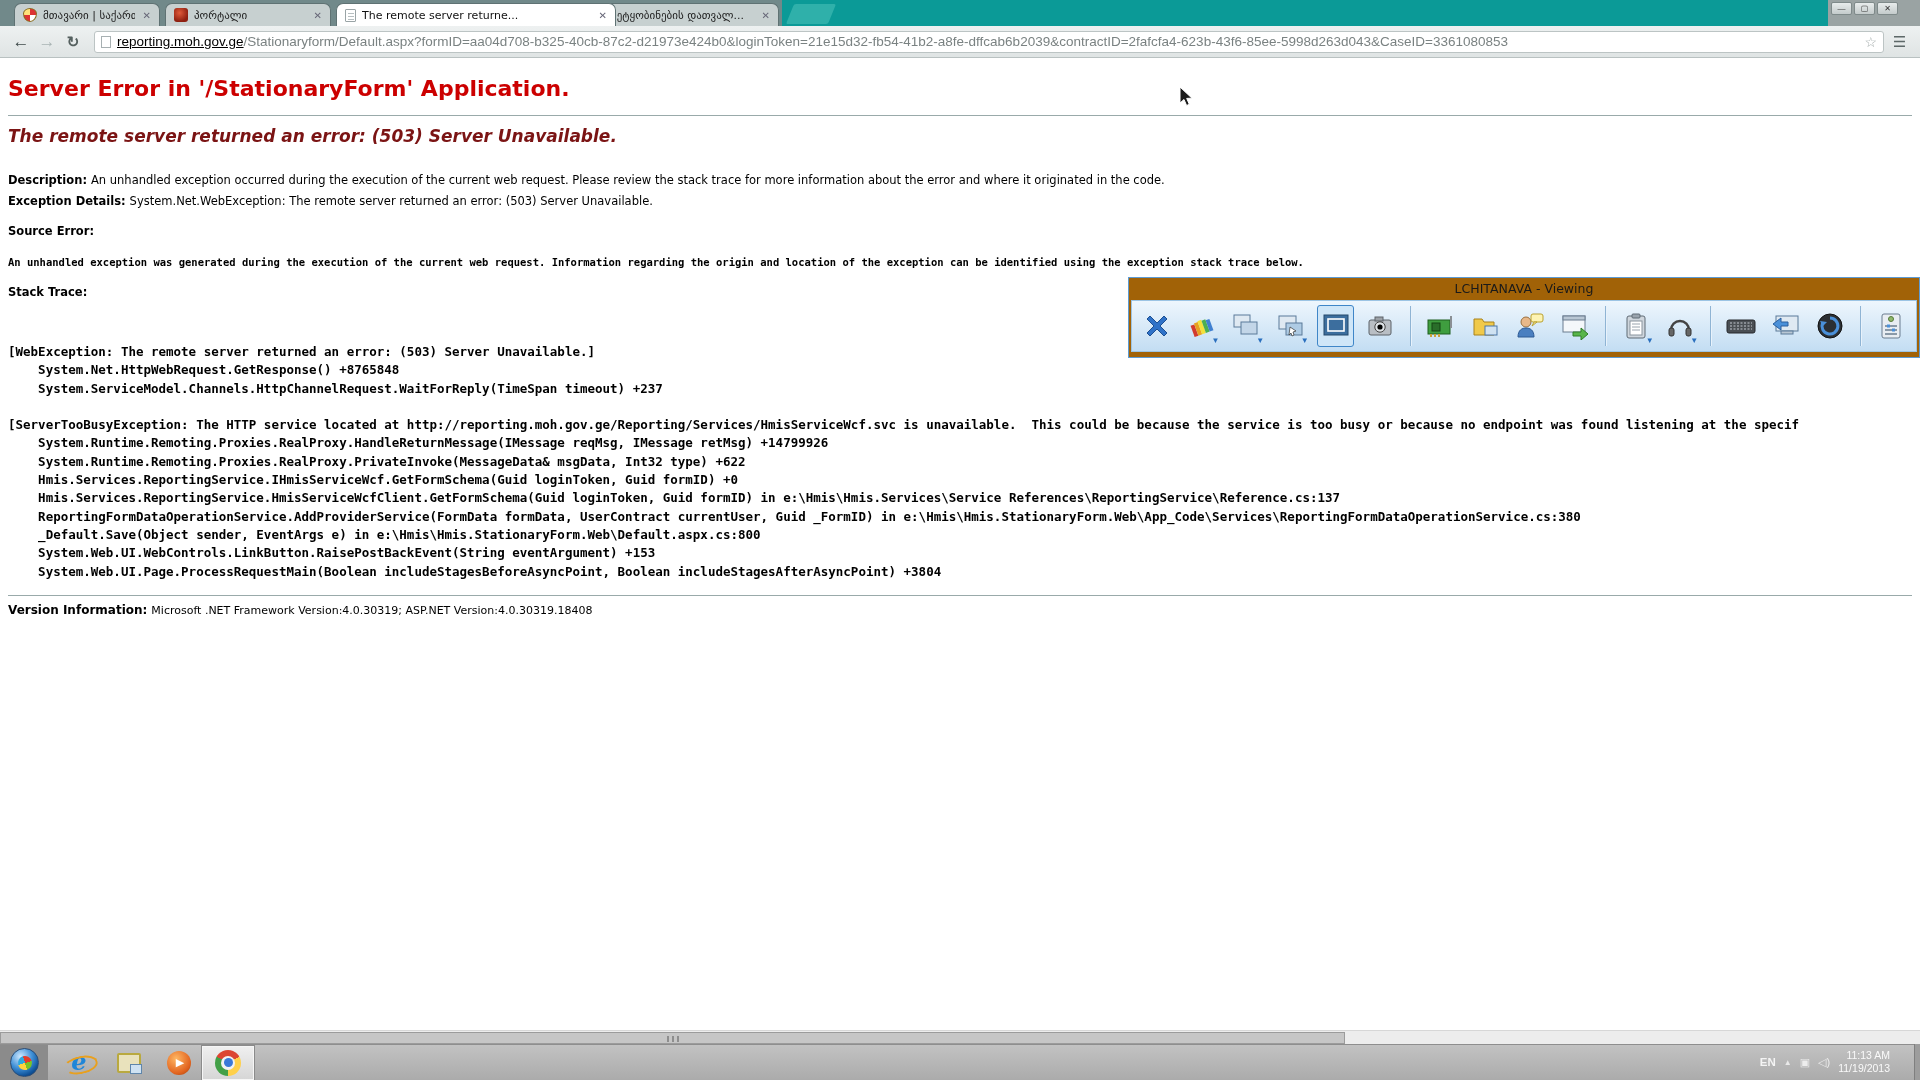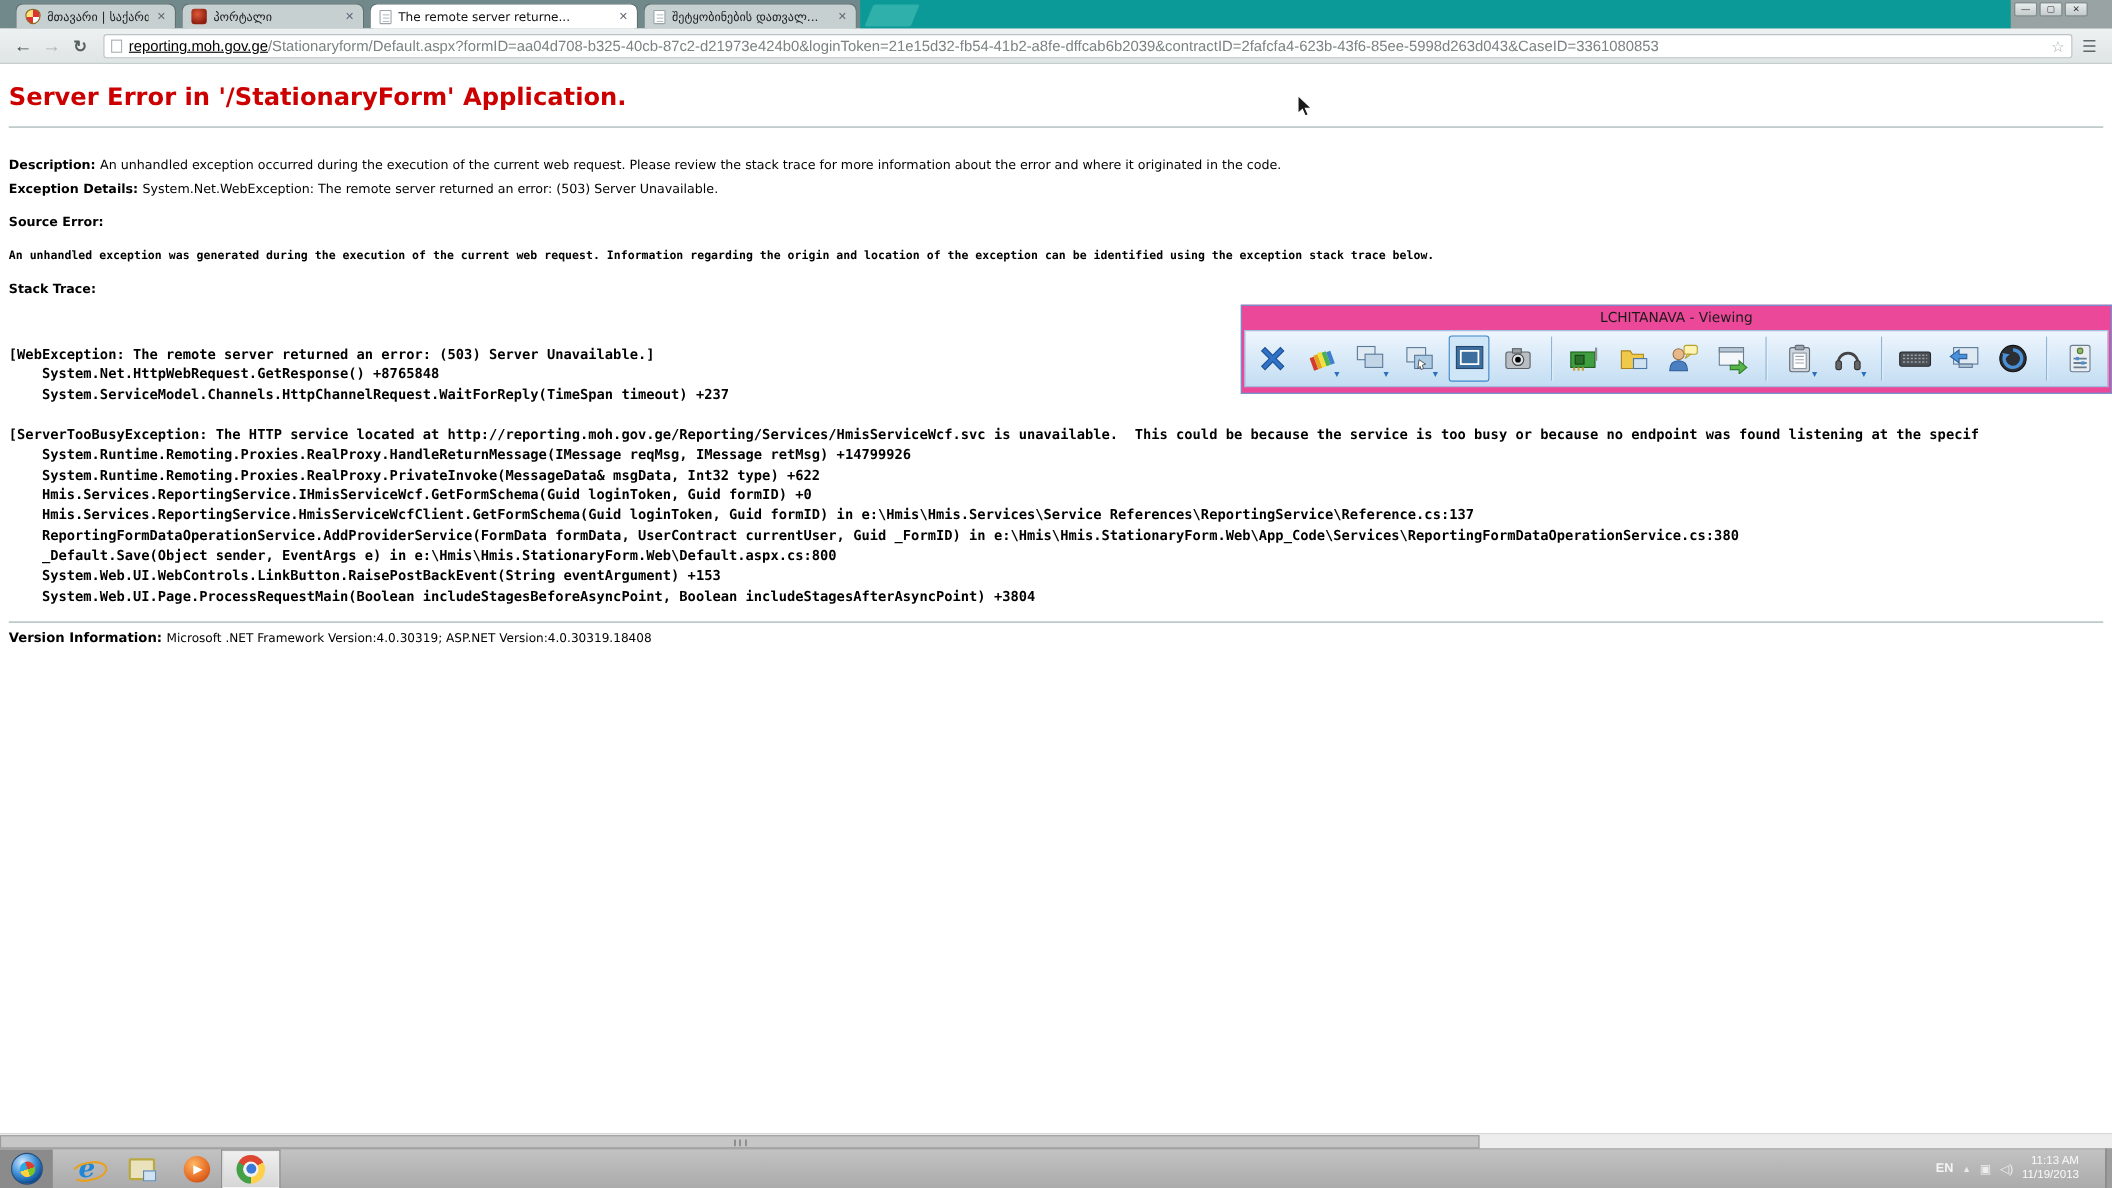--- a/index.html
+++ b/index.html
@@ -48,21 +48,21 @@
   .m-exc  { margin-top:7px; }
   .m-src  { margin-top:16px; }
   .src-body { margin:18px 8px 0 8px; font-family:"DejaVu Sans Mono","Liberation Mono",monospace; font-size:10.5px; font-weight:bold; color:#000; white-space:nowrap; }
   .m-stk  { margin-top:17px; }
   .stack-pre { margin:44px 0 0 8px; font-family:"DejaVu Sans Mono","Liberation Mono",monospace; font-size:12.5px; font-weight:bold; line-height:18.3px; white-space:pre; overflow:hidden; color:#000; }
   .hr2 { margin-top:20px; }
   .version { margin-top:7px; font-size:11px; }
   .version b { font-size:12px;text-align:right; }
 
   
-  .viewer { position:absolute; left:1128px; top:277px; width:792px; height:81px; background:#ec4899; border:1px solid #5d9bd3; }
+  .viewer { position:absolute; left:1128px; top:277px; width:792px; height:81px; background:#a16207; border:1px solid #5d9bd3; }
   .viewer-title { height:21px; text-align:center; font-size:12.5px; color:#1a1a1a; line-height:21px; font-family:"DejaVu Sans",sans-serif; }
   .viewer-row { height:52px; margin:1px 2px; background:linear-gradient(#eef6fd,#c3ddf3); border:1px solid #9cc4e4; display:flex; align-items:center; padding:0 6px; gap:7px; }
   .vbtn { position:relative; width:38px; height:42px; display:flex; align-items:center; justify-content:center; border-radius:3px; }
   .vbtn.sel { background:#cfe6f8; border:1px solid #3f86c8; }
   .vbtn .dd { position:absolute; right:1px; bottom:2px; font-size:8px; color:#2a6fbe; }
   .vsep { width:1px; height:40px; background:#8fb4d4; box-shadow:1px 0 0 #e8f2fb; margin:0 4px; flex:0 0 auto; }
 
   
   .hscroll { position:absolute; left:0; top:1030px; width:1920px; height:14px; background:#ededed; border-top:1px solid #d7d7d7; }
   .hthumb { position:absolute; left:0; top:1px; width:1345px; height:12px; background:#c6c6c6; border:1px solid #9b9b9b; }
@@ -109,21 +109,21 @@
       <span class="tab-title">მთავარი | საქართველ...</span>
       <span class="tab-close">✕</span>
     </div>
 
     <div class="tab" style="left:165px; width:166px;">
       <span class="fav fav-red"></span>
       <span class="tab-title">პორტალი</span>
       <span class="tab-close">✕</span>
     </div>
 
-    <div class="tab active" style="left:336px; width:244px;">
+    <div class="tab active" style="left:336px; width:280px;">
       <span class="fav fav-doc"></span>
       <span class="tab-title">The remote server returne...</span>
       <span class="tab-close">✕</span>
     </div>
 
     <div class="tab" style="left:585px; width:194px;">
       <span class="fav fav-doc"></span>
       <span class="tab-title">შეტყობინების დათვალ...</span>
       <span class="tab-close">✕</span>
     </div>
@@ -143,20 +143,21 @@
       <span class="omni-doc"></span>
       <span class="url"><b>reporting.moh.gov.ge</b><span>/Stationaryform/Default.aspx?formID=aa04d708-b325-40cb-87c2-d21973e424b0&amp;loginToken=21e15d32-fb54-41b2-a8fe-dffcab6b2039&amp;contractID=2fafcfa4-623b-43f6-85ee-5998d263d043&amp;CaseID=3361080853</span></span>
       <span class="omni-star">☆</span>
     </div>
     <div class="menu-btn">☰</div>
   </div>
 
   <div class="page">
     <h1>Server Error in '/StationaryForm' Application.</h1>
     <hr>
+    <h2>The remote server returned an error: (503) Server Unavailable.</h2>
     <p class="pline m-desc"><b>Description:</b><span>An unhandled exception occurred during the execution of the current web request. Please review the stack trace for more information about the error and where it originated in the code.</span></p>
     <p class="pline m-exc"><b>Exception Details:</b><span>System.Net.WebException: The remote server returned an error: (503) Server Unavailable.</span></p>
     <p class="pline m-src"><b>Source Error:</b></p>
     <div class="src-body">An unhandled exception was generated during the execution of the current web request. Information regarding the origin and location of the exception can be identified using the exception stack trace below.</div>
     <p class="pline m-stk"><b>Stack Trace:</b></p>
     <div class="stack-pre">[WebException: The remote server returned an error: (503) Server Unavailable.]
     System.Net.HttpWebRequest.GetResponse() +8765848
     System.ServiceModel.Channels.HttpChannelRequest.WaitForReply(TimeSpan timeout) +237
 
 [ServerTooBusyException: The HTTP service located at http://reporting.moh.gov.ge/Reporting/Services/HmisServiceWcf.svc is unavailable.  This could be because the service is too busy or because no endpoint was found listening at the specif

